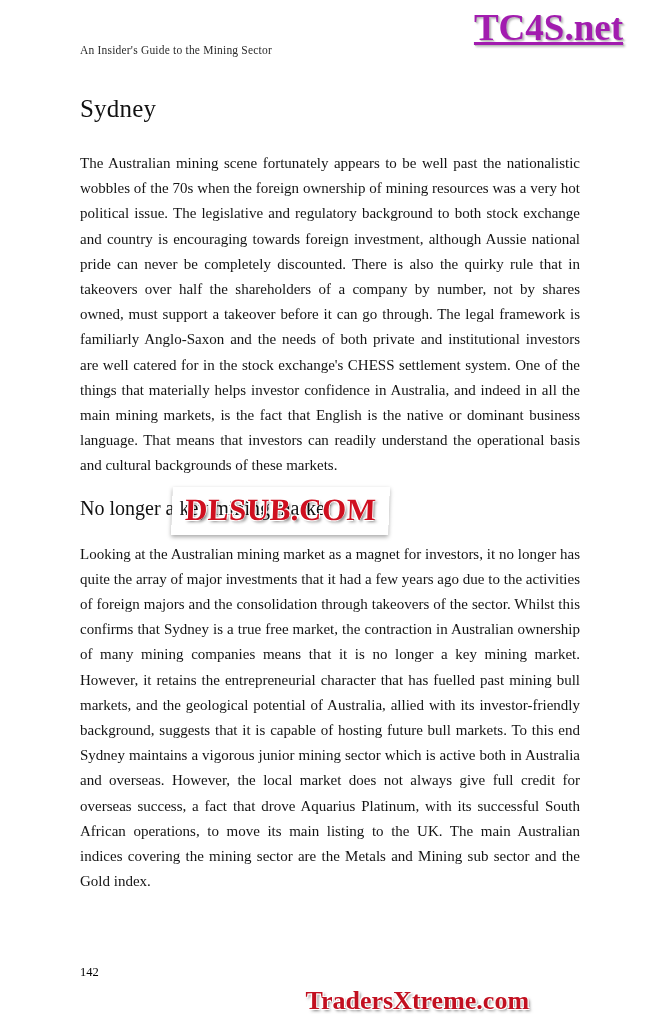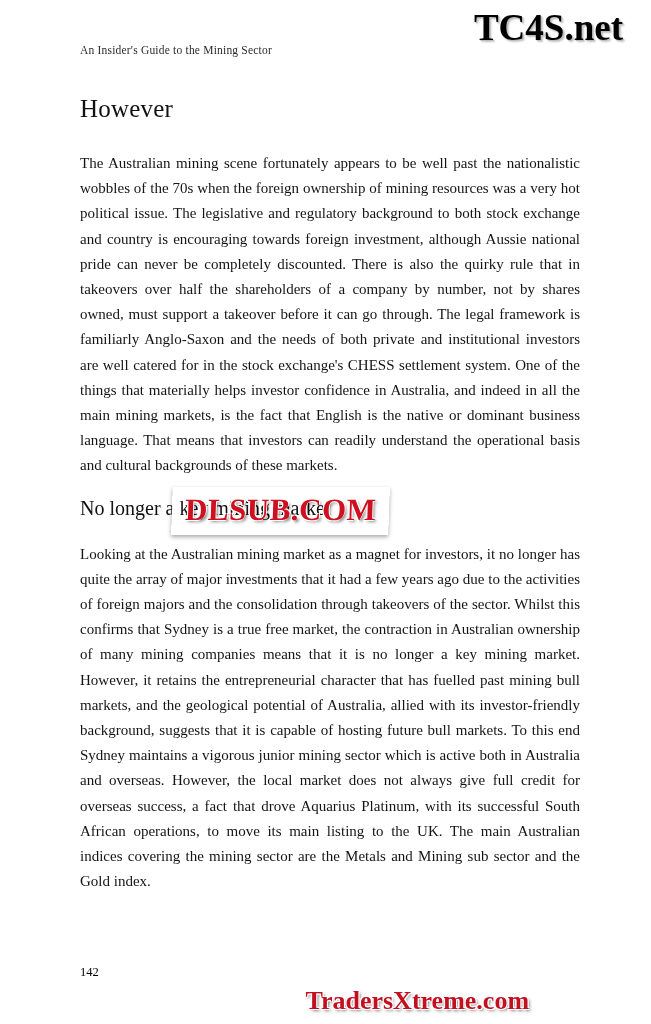--- a/index.html
+++ b/index.html
@@ -22,23 +22,24 @@
     padding: 0;
   }
 
   .watermark-top {
     position: absolute;
     top: 6px;
     right: 28px;
     font-family: "Liberation Serif", serif;
     font-size: 37px;
     font-weight: bold;
-    color: #000000;
+    color: #a21caf;
     letter-spacing: 0px;
     text-shadow: 1px 1px 0 #bdbdbd, 2px 2px 2px rgba(0,0,0,0.25);
+    text-decoration: underline;
   }
 
   .running-head {
     position: absolute;
     top: 44px;
     left: 80px;
     font-family: "Liberation Serif", serif;
     font-size: 11.5px;
     color: #2b2b2b;
     letter-spacing: 0.2px;
@@ -130,21 +131,21 @@
 <body>
 
 <div class="page">
 
   <div class="watermark-top">TC4S.net</div>
 
   <div class="running-head">An Insider's Guide to the Mining Sector</div>
 
   <div class="content">
 
-    <h1 class="chapter-title">However</h1>
+    <h1 class="chapter-title">Sydney</h1>
 
     <p class="body-par">The Australian mining scene fortunately appears to be well past the nationalistic wobbles of the 70s when the foreign ownership of mining resources was a very hot political issue. The legislative and regulatory background to both stock exchange and country is encouraging towards foreign investment, although Aussie national pride can never be completely discounted. There is also the quirky rule that in takeovers over half the shareholders of a company by number, not by shares owned, must support a takeover before it can go through. The legal framework is familiarly Anglo-Saxon and the needs of both private and institutional investors are well catered for in the stock exchange's CHESS settlement system. One of the things that materially helps investor confidence in Australia, and indeed in all the main mining markets, is the fact that English is the native or dominant business language. That means that investors can readily understand the operational basis and cultural backgrounds of these markets.</p>
 
     <h2 class="subhead">No longer a key mining market</h2>
 
     <p class="body-par">Looking at the Australian mining market as a magnet for investors, it no longer has quite the array of major investments that it had a few years ago due to the activities of foreign majors and the consolidation through takeovers of the sector. Whilst this confirms that Sydney is a true free market, the contraction in Australian ownership of many mining companies means that it is no longer a key mining market. However, it retains the entrepreneurial character that has fuelled past mining bull markets, and the geological potential of Australia, allied with its investor-friendly background, suggests that it is capable of hosting future bull markets. To this end Sydney maintains a vigorous junior mining sector which is active both in Australia and overseas. However, the local market does not always give full credit for overseas success, a fact that drove Aquarius Platinum, with its successful South African operations, to move its main listing to the UK. The main Australian indices covering the mining sector are the Metals and Mining sub sector and the Gold index.</p>
 
   </div>
 
   <div class="watermark-mid">DLSUB.COM</div>

